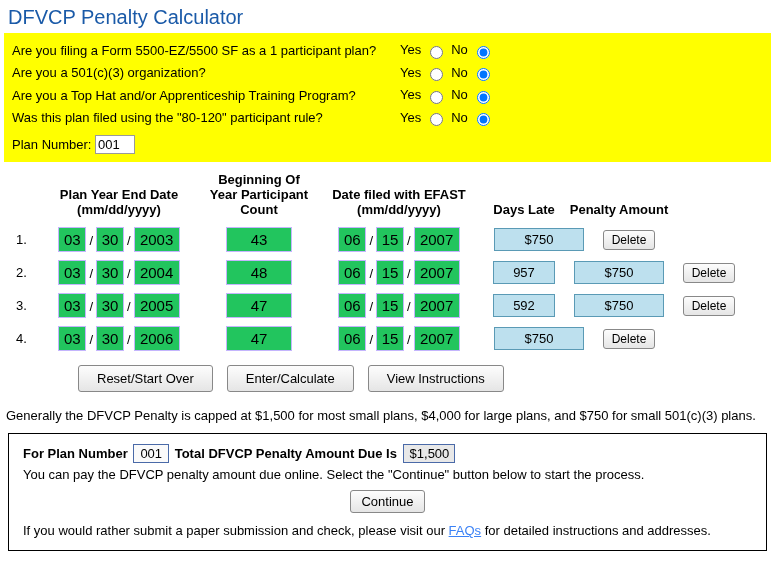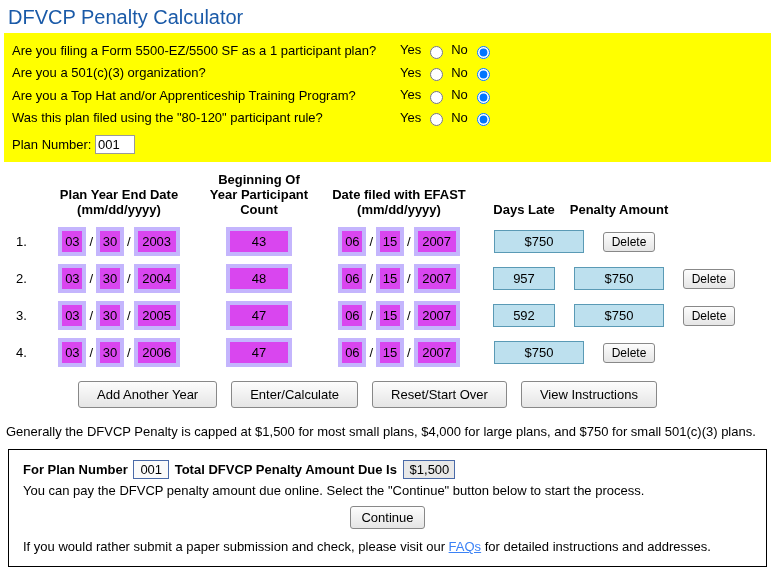--- a/index.html
+++ b/index.html
@@ -59,25 +59,25 @@
   .col-delete { width: 70px; }
   .headers > div { padding: 0 4px; }
   .datarow {
     display: flex;
     align-items: center;
     text-align: center;
     padding: 4px 0;
   }
   .datarow .col-idx { text-align: left; padding-left: 12px; }
   .datarow input[type=text] {
-    border: 4px solid #c4b5fd;
+    border: 1px solid #c4b5fd;
     padding: 3px 2px;
-    font-size: 13px;
-    text-align: center;
-    background: #d946ef;
+    font-size: 15px;
+    text-align: center;
+    background: #22c55e;
   }
   .mm { width: 28px; }
   .dd { width: 28px; }
   .yyyy { width: 46px; }
   .cnt { width: 66px; text-align: left; padding-left:4px;}
   .slash { margin: 0 3px; }
   .calc-box {
     display: inline-block;
     background: #bde0ee;
     border: 1px solid #5a9ab5;
@@ -195,23 +195,22 @@
         <div class="col-idx">4.</div>
         <div class="col-enddate"><input type="text" class="mm" value="03" style=""><span class="slash">/</span><input type="text" class="dd" value="30" style=""><span class="slash">/</span><input type="text" class="yyyy" value="2006" style=""></div>
         <div class="col-count"><input type="text" class="cnt" value="47" style=""></div>
         <div class="col-filed"><input type="text" class="mm" value="06" style=""><span class="slash">/</span><input type="text" class="dd" value="15" style=""><span class="slash">/</span><input type="text" class="yyyy" value="2007" style=""></div>
         <div class="col-penalty"><span class="calc-box penalty-box">$750</span></div>
         <div class="col-delete"><button class="btn delete-btn">Delete</button></div>
       </div>
     </div>
 
   <div class="btn-row">
-    <button class="btn">Add Another Year</button>
+    <button class="btn">Reset/Start Over</button>
     <button class="btn">Enter/Calculate</button>
-    <button class="btn">Reset/Start Over</button>
     <button class="btn">View Instructions</button>
   </div>
 </div>
 
 <div class="cap-note">Generally the DFVCP Penalty is capped at $1,500 for most small plans, $4,000 for large plans, and $750 for small 501(c)(3) plans.</div>
 
 <div class="summary">
   <div class="line1">
     <b>For Plan Number</b>
     <span class="plan-num-box">001</span>

